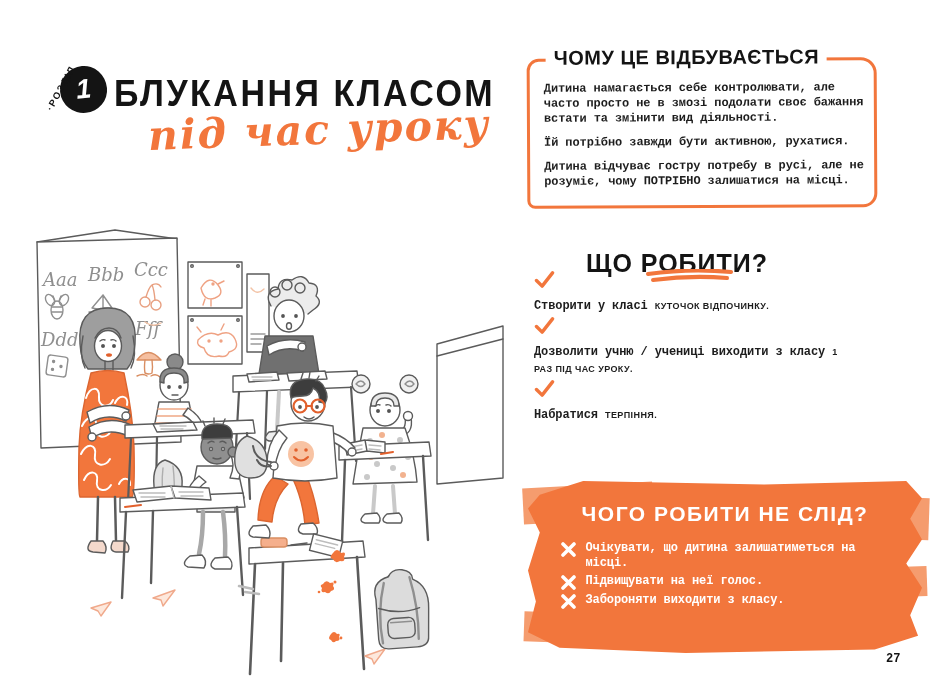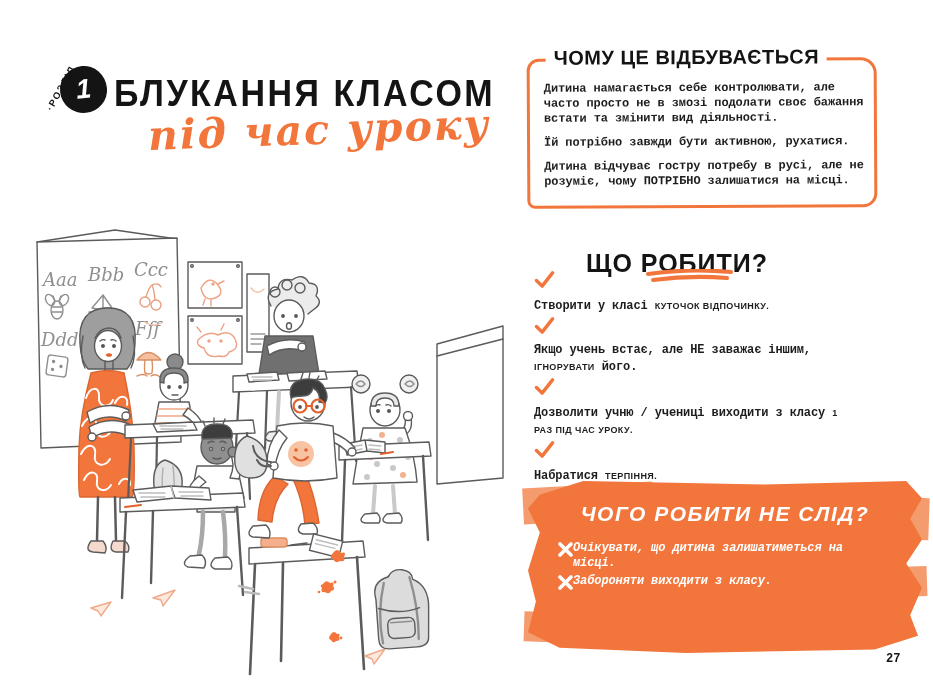--- a/index.html
+++ b/index.html
@@ -64,21 +64,21 @@
   .streak.s1{left:-5px;top:4px;width:130px;height:36px;transform:rotate(-3deg);}
   .streak.s2{right:-7px;top:16px;width:70px;height:42px;transform:rotate(2deg);}
   .streak.s3{right:-5px;top:86px;width:60px;height:30px;transform:rotate(-2deg);}
   .streak.s4{left:-4px;bottom:10px;width:96px;height:30px;transform:rotate(2deg);}
   .dont-main{
     position:absolute;inset:0;background:#F2763C;
     clip-path:polygon(3% 8%,14% 0%,60% 2%,96% 0%,100% 10%,97% 22%,100% 34%,96% 48%,100% 62%,97% 78%,99% 90%,88% 98%,40% 100%,8% 97%,0% 88%,2% 70%,0% 52%,3% 30%,0% 16%);
   }
   .dont-title{margin-top:21px;text-align:center;color:#fff;font-size:21px;font-weight:800;letter-spacing:1.5px;}
   .dont-list{margin:15px 0 0 30px;width:330px;}
-  .dont-item{display:flex;margin-bottom:3px;align-items:flex-start;}
+  .dont-item{display:flex;gap:10px;margin-bottom:3px;align-items:flex-start;justify-content:center;}
   .dont-item .mono{color:#fff;width:300px;}
   .xmark{flex:none;width:15px;height:15px;margin-top:1px;}
   .xmark path{stroke:#fff;stroke-width:3.6;fill:none;stroke-linecap:round;}
   
   .pagenum{position:absolute;left:886px;top:652px;font-family:"Liberation Mono","DejaVu Sans Mono",monospace;font-weight:700;font-size:12px;color:#141414;}
   
   .scene{position:absolute;left:25px;top:226px;}
   .chalk{font-family:"DejaVu Serif",serif;font-style:italic;font-size:18px;fill:#8f8f8f;stroke:none;}
 </style>
 </head>
@@ -108,50 +108,50 @@
     <div class="todo-item">
       <svg class="check" viewBox="0 0 21 18">
         <path d="M2,10 L8,16 L19,2"></path>
       </svg>
       <div class="todo-text mono"><span>Створити у класі </span><span class="hand">куточок відпочинку.</span></div>
     </div>
     <div class="todo-item">
       <svg class="check" viewBox="0 0 21 18">
         <path d="M2,10 L8,16 L19,2"></path>
       </svg>
-      <div class="todo-text mono"><span>Якщо учень встає, але НЕ заважає іншим, </span><span class="hand">ігнорувати</span><span> його.</span></div>
-    </div>
-    <div class="todo-item">
-      <svg class="check" viewBox="0 0 21 18">
-        <path d="M2,10 L8,16 L19,2"></path>
-      </svg>
       <div class="todo-text mono"><span>Дозволити учню / учениці виходити з класу </span><span class="hand">1 раз під час уроку.</span></div>
     </div>
     <div class="todo-item">
       <svg class="check" viewBox="0 0 21 18">
         <path d="M2,10 L8,16 L19,2"></path>
       </svg>
       <div class="todo-text mono"><span>Набратися </span><span class="hand">терпіння.</span></div>
     </div>
   </div>
 
 <div class="dont">
   <div class="streak s1"></div>
   <div class="streak s2"></div>
   <div class="streak s3"></div>
   <div class="streak s4"></div>
   <div class="dont-main"></div>
-  <div style="position:absolute;inset:0;font-style:italic;">
+  <div style="position:absolute;inset:0;">
     <div class="dont-title">ЧОГО РОБИТИ НЕ СЛІД?</div>
     <div class="dont-list">
         <div class="dont-item">
           <svg class="xmark" viewBox="0 0 15 15">
             <path d="M2,2 L13,13 M13,2 L2,13"></path>
           </svg>
           <div class="mono">Очікувати, що дитина залишатиметься на місці.</div>
+        </div>
+        <div class="dont-item">
+          <svg class="xmark" viewBox="0 0 15 15">
+            <path d="M2,2 L13,13 M13,2 L2,13"></path>
+          </svg>
+          <div class="mono">Підвищувати на неї голос.</div>
         </div>
         <div class="dont-item">
           <svg class="xmark" viewBox="0 0 15 15">
             <path d="M2,2 L13,13 M13,2 L2,13"></path>
           </svg>
           <div class="mono">Забороняти виходити з класу.</div>
         </div>
       </div>
   </div>
 </div>

